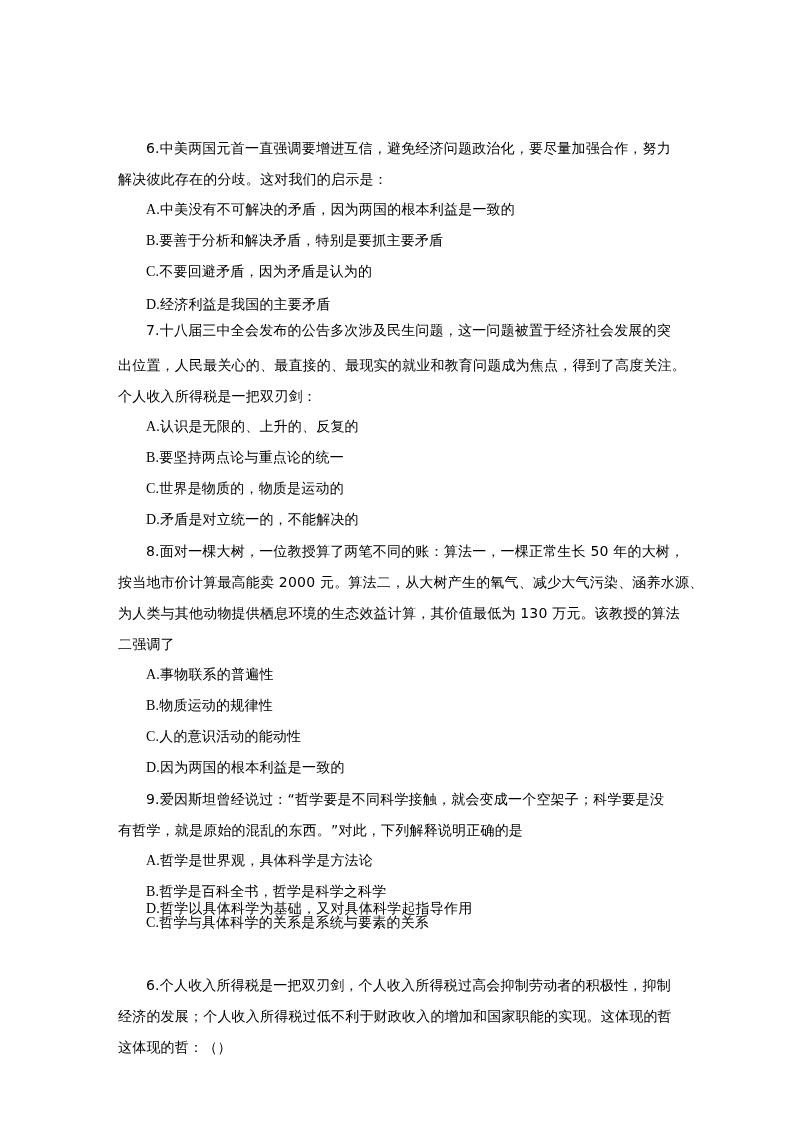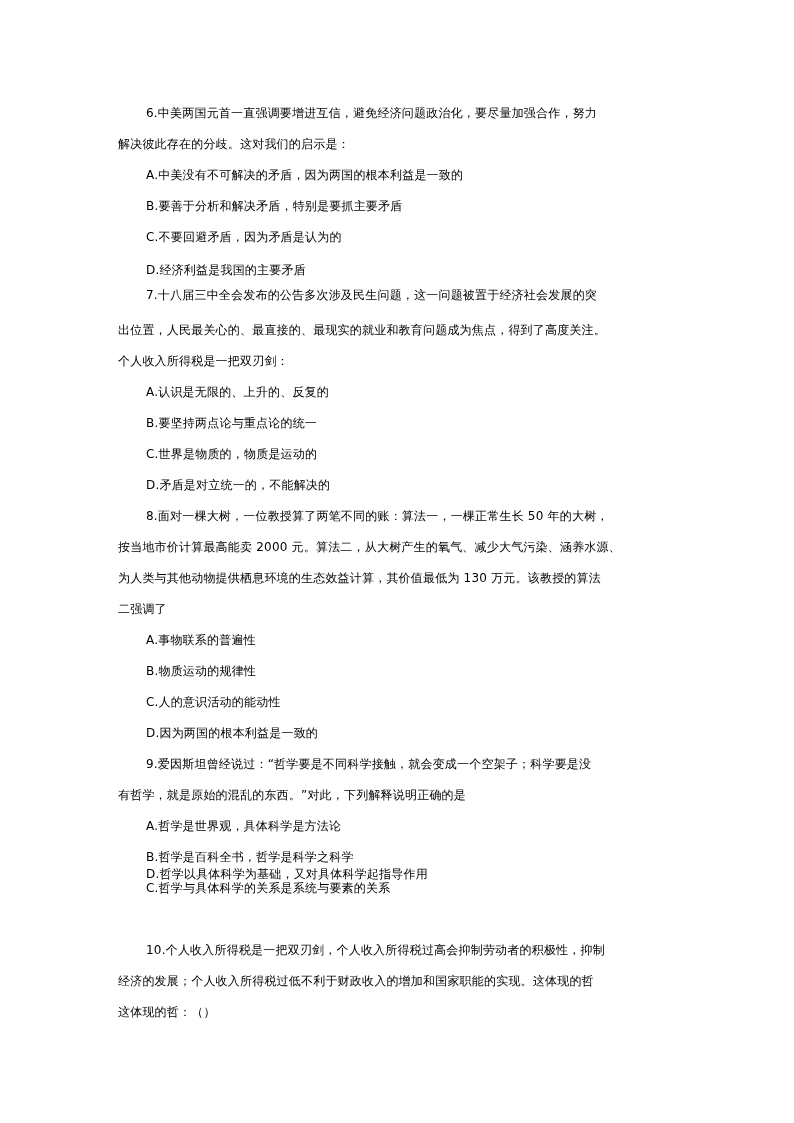--- a/index.html
+++ b/index.html
@@ -22,26 +22,27 @@
       width: 794px;
       height: 1123px;
       background: #ffffff;
     }
     .line {
       position: absolute;
       left: 118px;
       width: 570px;
       height: 22px;
       line-height: 22px;
-      font-size: 12px;
+      font-size: 14px;
       white-space: nowrap;
       letter-spacing: 0.2px;
+      margin-top: 35px;
     }
     .indent { left: 146px; }
-    .opt { left: 146px; }
+    .opt { left: 146px; font-family: Liberation Serif, serif; }
   </style>
 </head>
 <body>
 
 <div class="page">
 
   <div>
     <div class="line indent" style="top:102px">6.中美两国元首一直强调要增进互信，避免经济问题政治化，要尽量加强合作，努力</div>
     <div class="line" style="top:133px">解决彼此存在的分歧。这对我们的启示是：</div>
     <div class="line opt" style="top:164px">A.中美没有不可解决的矛盾，因为两国的根本利益是一致的</div>
@@ -74,18 +75,18 @@
   <div>
     <div class="line indent" style="top:753px">9.爱因斯坦曾经说过：“哲学要是不同科学接触，就会变成一个空架子；科学要是没</div>
     <div class="line" style="top:784px">有哲学，就是原始的混乱的东西。”对此，下列解释说明正确的是</div>
     <div class="line opt" style="top:815px">A.哲学是世界观，具体科学是方法论</div>
     <div class="line opt" style="top:846px">B.哲学是百科全书，哲学是科学之科学</div>
     <div class="line opt" style="top:877px">C.哲学与具体科学的关系是系统与要素的关系</div>
     <div class="line opt" style="top:863px">D.哲学以具体科学为基础，又对具体科学起指导作用</div>
   </div>
 
   <div>
-    <div class="line indent" style="top:939px">10.个人收入所得税是一把双刃剑，个人收入所得税过高会抑制劳动者的积极性，抑制</div>
+    <div class="line indent" style="top:939px">6.个人收入所得税是一把双刃剑，个人收入所得税过高会抑制劳动者的积极性，抑制</div>
     <div class="line" style="top:970px">经济的发展；个人收入所得税过低不利于财政收入的增加和国家职能的实现。这体现的哲</div>
     <div class="line" style="top:1001px">这体现的哲：（）</div>
   </div>
 
 </div>
 
 </body></html>

